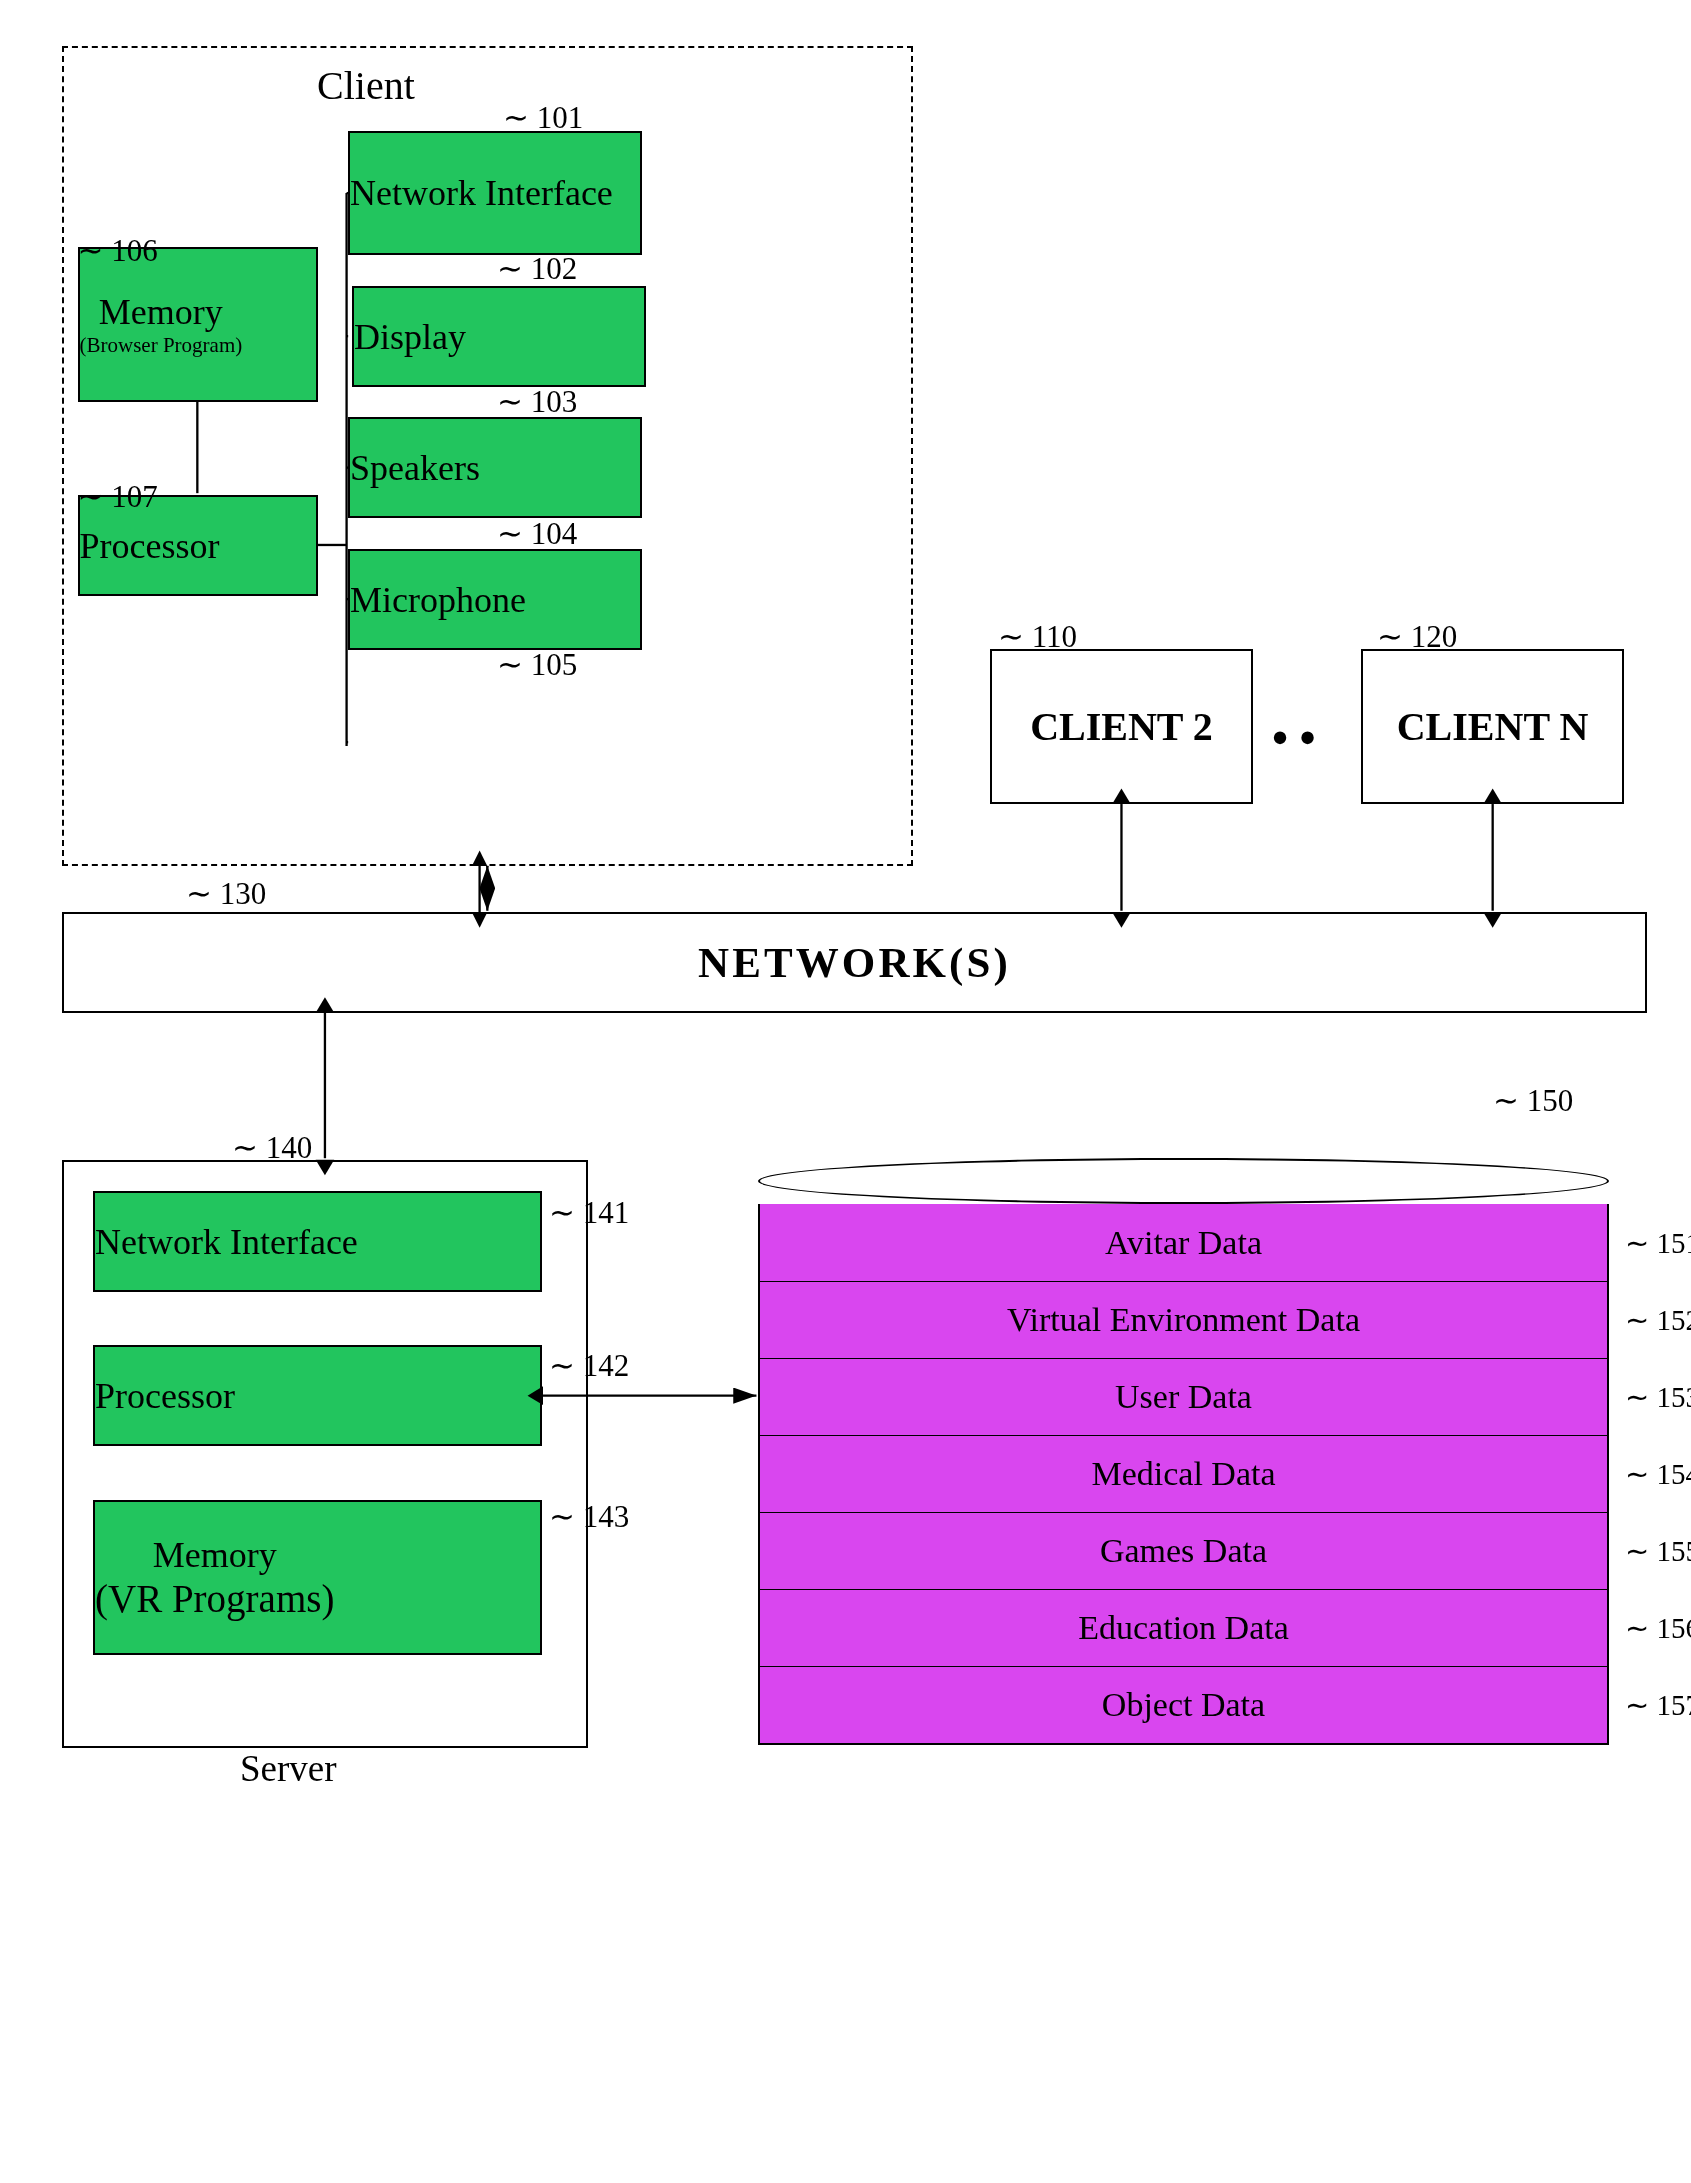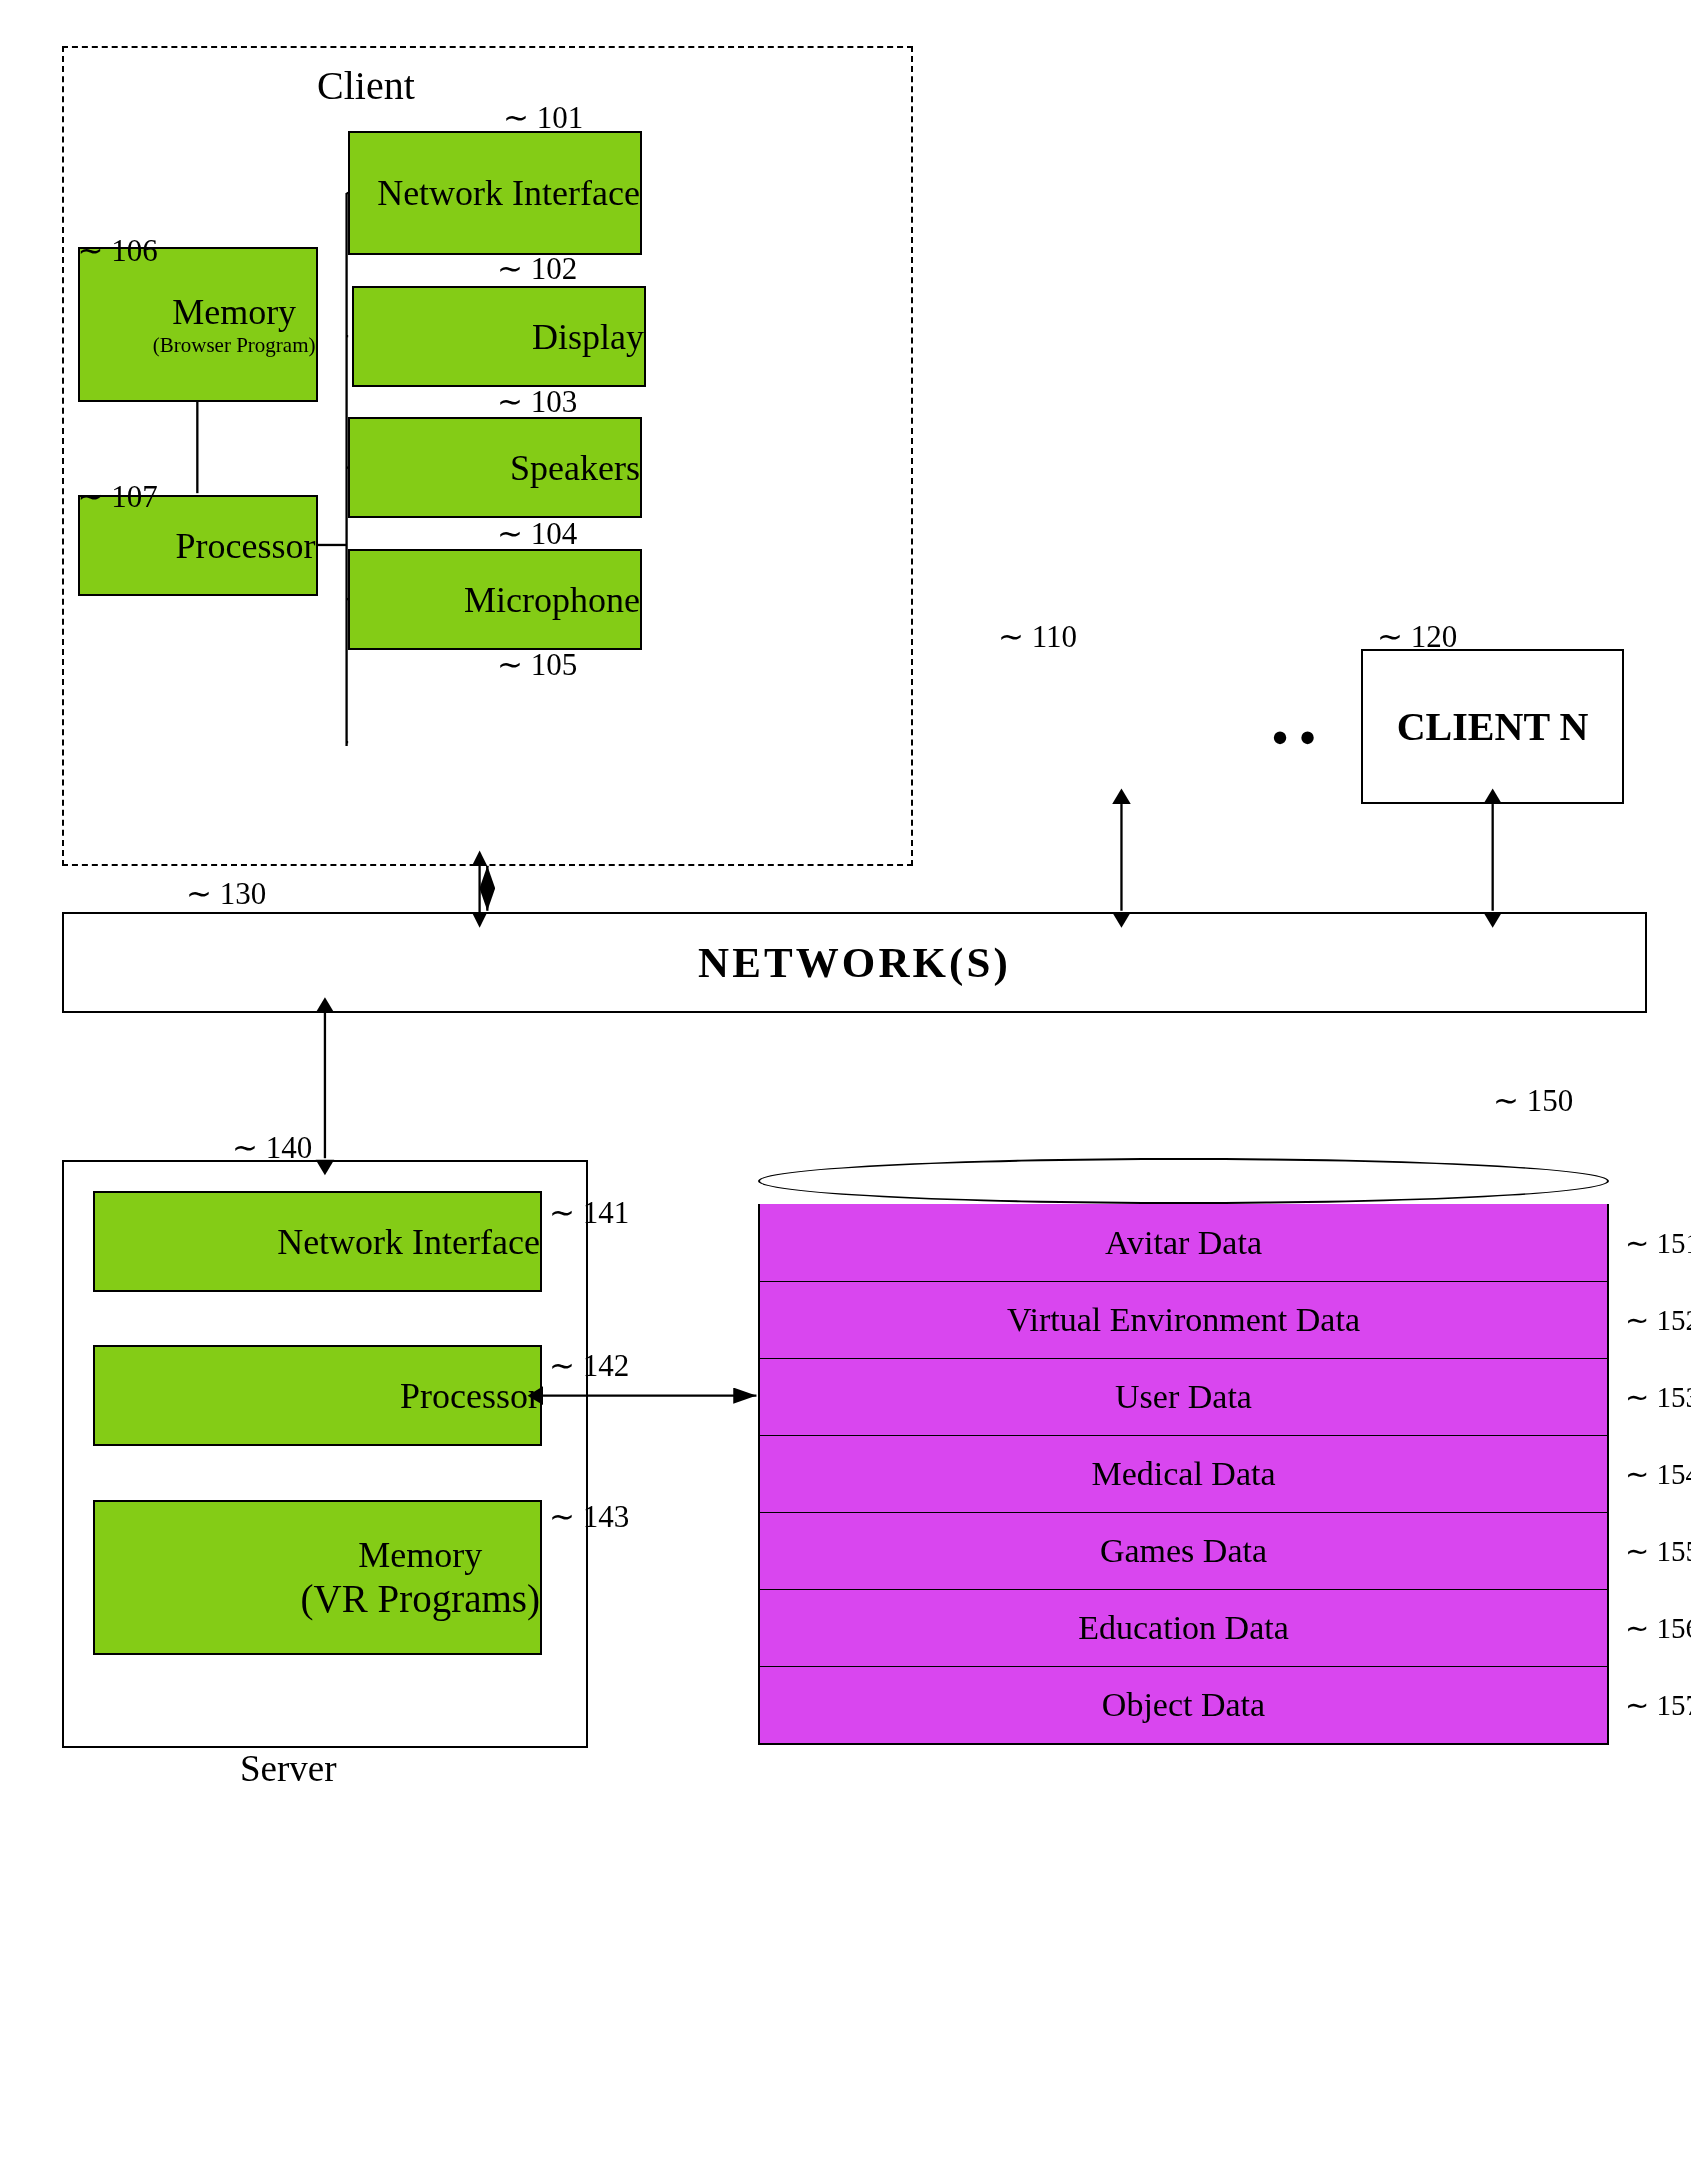--- a/index.html
+++ b/index.html
@@ -32,24 +32,24 @@
       left: 255px;
       font-size: 40px;
     }
 
     
     .comp-box {
       position: absolute;
       border: 2.3px solid #000;
       display: flex;
       align-items: center;
-      justify-content: flex-end;
+      justify-content: flex-start;
       text-align: center;
       font-size: 36px;
-      background: #84cc16;
+      background: #22c55e;
     }
 
     
     .ni-box   { top: 85px; left: 286px; width: 294px; height: 124px; }
     .disp-box { top: 240px; left: 290px; width: 294px; height: 101px; }
     .spk-box  { top: 371px; left: 286px; width: 294px; height: 101px; }
     .mic-box  { top: 503px; left: 286px; width: 294px; height: 101px; }
     .kbd-box  { top: 634px; left: 286px; width: 294px; height: 124px; }
 
     
@@ -216,20 +216,23 @@
     <span>Speakers</span>
   </div>
   <div class="ref-label" style="top:469px;left:435px;">∼ 104</div>
 
   <div class="comp-box mic-box">
     <span>Microphone</span>
   </div>
   <div class="ref-label" style="top:600px;left:435px;">∼ 105</div>
 
 
+  <div class="client2-box">
+    <span>CLIENT 2</span>
+  </div>
   <div class="ref-label" style="top:572px;left:936px;">∼ 110</div>
 
   <div class="dots-label">• •</div>
 
   <div class="clientn-box">
     <span>CLIENT N</span>
   </div>
   <div class="ref-label" style="top:572px;left:1315px;">∼ 120</div>
 
   <div class="network-box">

